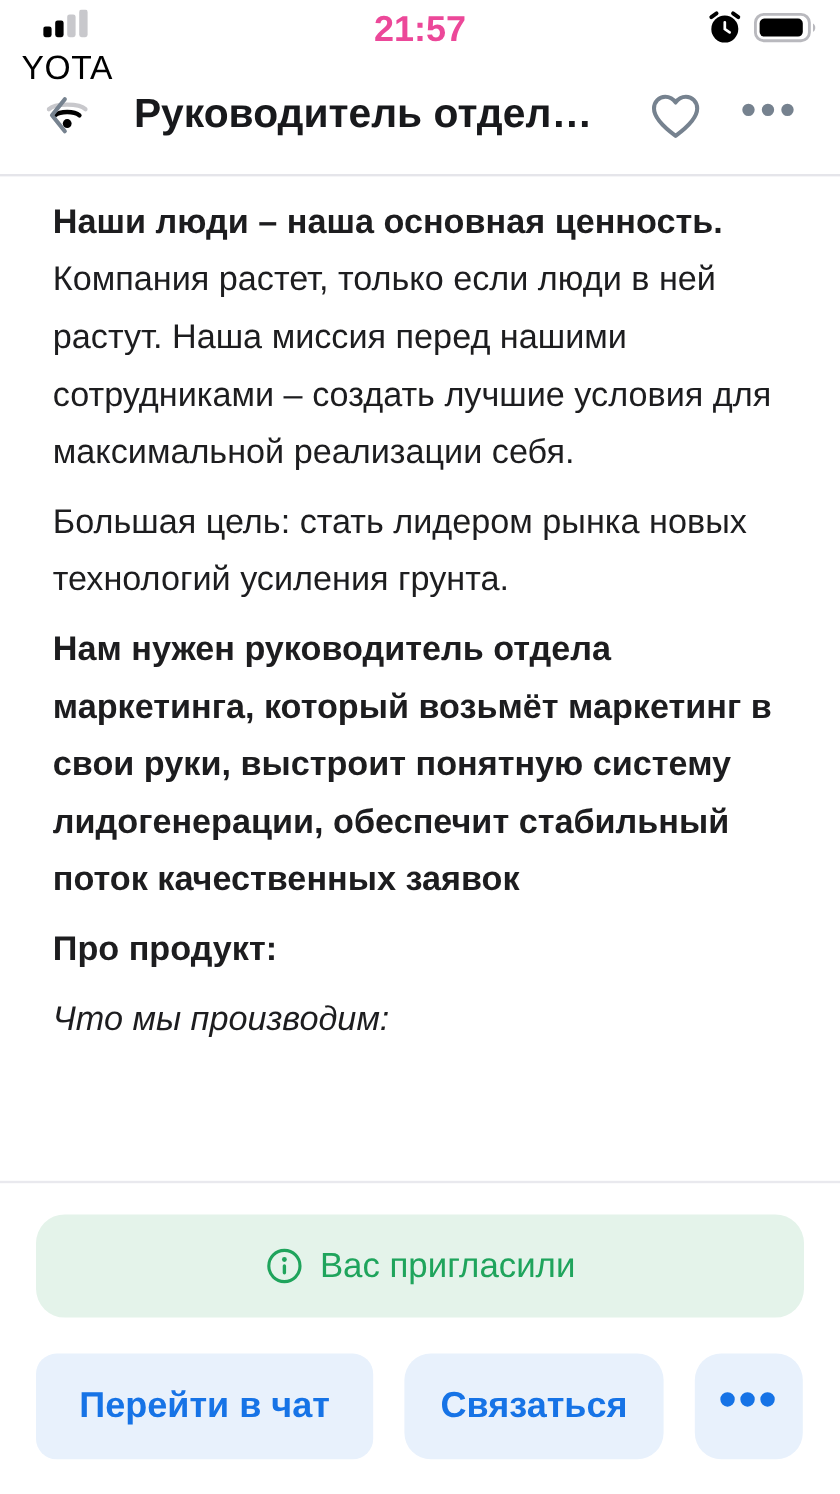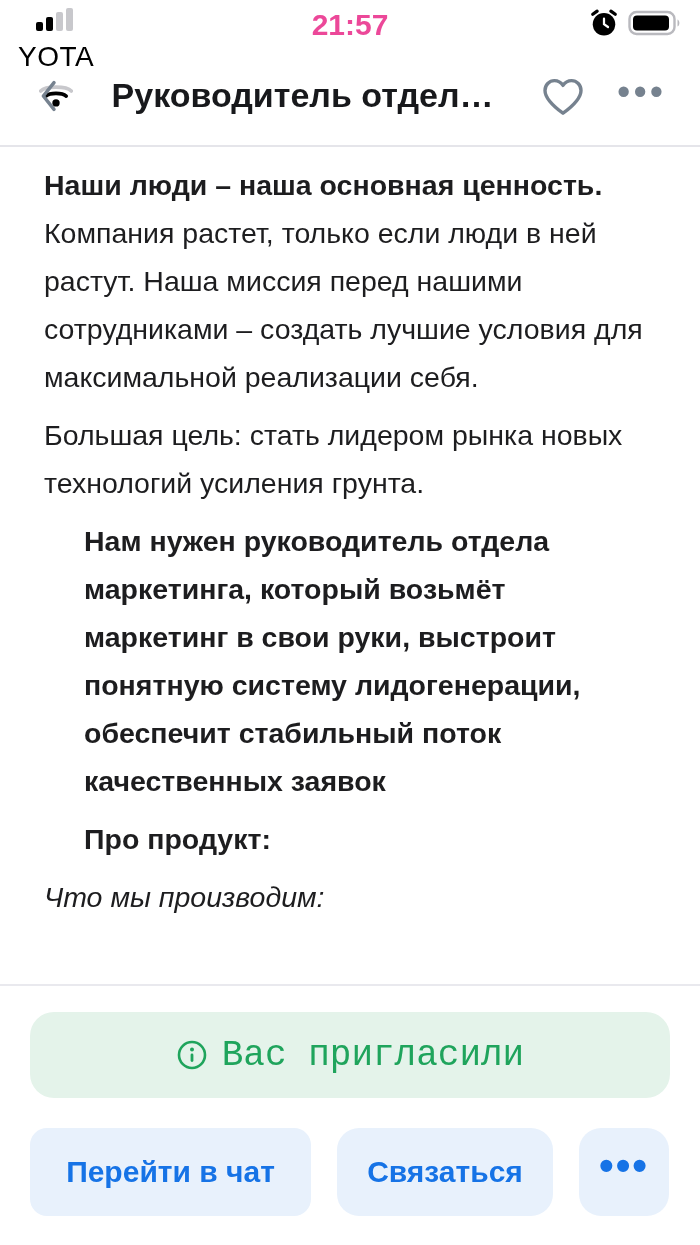--- a/index.html
+++ b/index.html
@@ -22,28 +22,28 @@
     white-space:nowrap;overflow:hidden;}
   .nav-actions{flex:0 0 auto;display:flex;align-items:center;gap:30px;}
   .icon-btn{background:none;border:none;padding:0;cursor:pointer;display:flex;align-items:center;}
   .nav-dots{font-size:38px;color:#76828f;letter-spacing:3px;line-height:1;margin-top:-8px;}
   
   .content{position:absolute;top:145px;left:0;right:0;height:1089px;
     border-top:2px solid #e5e5ea;box-sizing:border-box;
     padding:14px 44px 0;overflow:hidden;}
   .para{font-size:28.5px;line-height:48px;margin:0 0 10px;color:#1d1d1f;}
   .para.lead{margin-bottom:0;font-weight:bold;}
-  .para.bold{font-weight:bold;margin-left:40px;}
+  .para.bold{font-weight:bold;}
   .para.italic{font-style:italic;}
   
   .bottombar{position:absolute;top:984px;left:0;right:0;bottom:0;background:#fff;
     border-top:2px solid #e9e9ee;box-sizing:border-box;}
   .banner{margin:26px 30px 0;height:86px;border-radius:24px;background:#e4f3ea;
     display:flex;align-items:center;justify-content:center;gap:14px;cursor:pointer;}
-  .banner-text{font-size:36px;color:#1fa45c;font-family:Liberation Mono, monospace;}
+  .banner-text{font-size:29px;color:#1fa45c;}
   .btn-row{margin:30px 30px 0;display:flex;gap:26px;}
   .action-btn{height:88px;border:none;border-radius:22px;background:#e8f1fc;
     color:#1673e6;font-family:"Liberation Sans",sans-serif;
     font-size:30px;font-weight:bold;cursor:pointer;
     display:flex;align-items:center;justify-content:center;}
   .btn-chat{flex:0 0 281px;border-radius:17px;}
   .btn-contact{flex:0 0 216px;}
   .btn-more{flex:0 0 90px;}
   .btn-more-dots{font-size:42px;letter-spacing:2px;line-height:1;margin-top:-12px;}
 </style>

